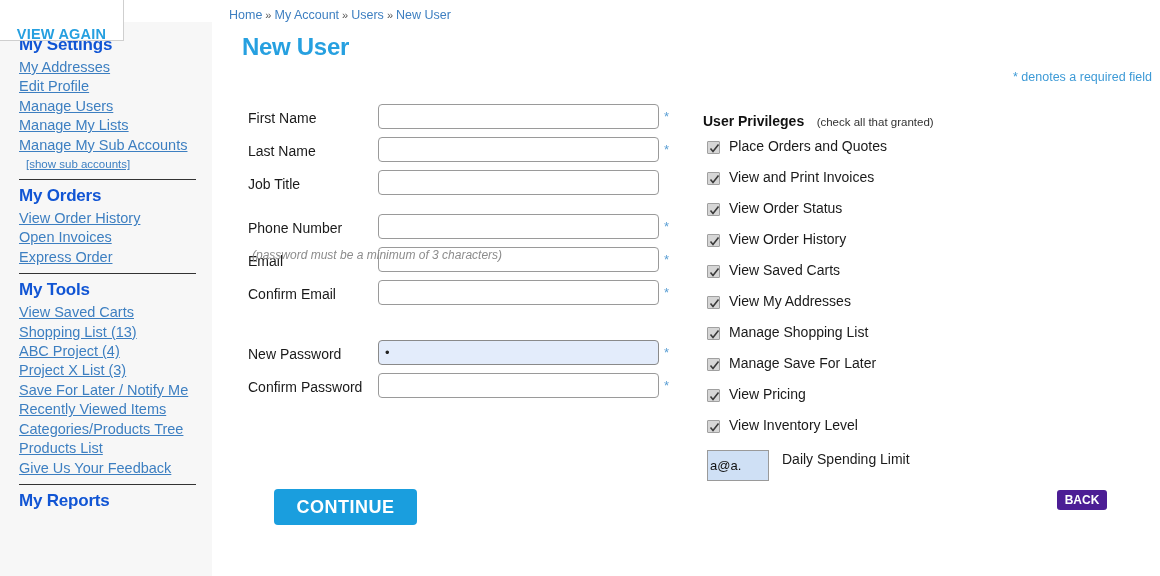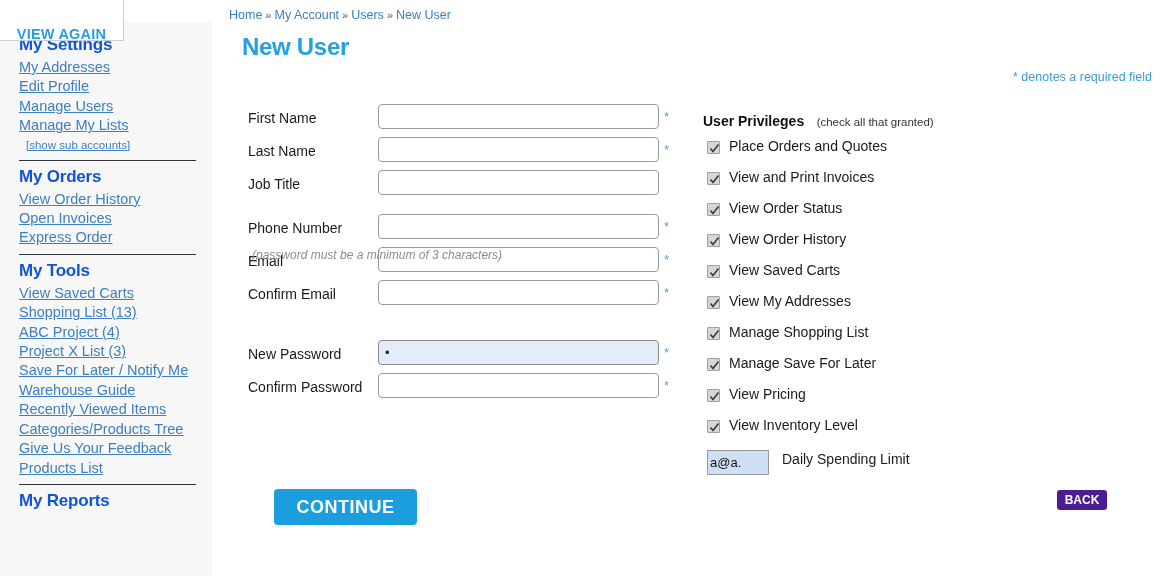--- a/index.html
+++ b/index.html
@@ -132,21 +132,21 @@
     border-radius: 1px;
   }
   .cbox svg { position: absolute; left: 1px; top: 1px; }
   .priv-label {
     position: absolute; left: 26px; top: 2px;
     font-size: 14px; color: #1a1a1a; white-space: nowrap;
   }
   #spend-row { position: relative; height: 30px; margin-top: 4px; }
   #spend-input {
     position: absolute; left: 4px; top: 0;
-    width: 62px; height: 25px;
+    width: 62px; height: 31px;
     background: #cfe0f5;
     border: 1px solid #9a9a9a;
     font-family: "Liberation Sans", sans-serif;
     font-size: 13px;
     color: #111;
     padding: 0 2px;
     outline: none;
   }
   #spend-label {
     position: absolute; left: 79px; top: 1px;
@@ -179,38 +179,38 @@
 <body>
 
 <div id="page">
 
   <div id="sidebar">
       <div class="side-heading" style="margin-bottom: 3px; margin-top: 13px;">My Settings</div>
       <a class="side-link" href="#">My Addresses</a>
       <a class="side-link" href="#">Edit Profile</a>
       <a class="side-link" href="#">Manage Users</a>
       <a class="side-link" href="#">Manage My Lists</a>
+      <a class="side-link" href="#">Manage My Sub Accounts</a>
       <a class="side-link small" href="#">[show sub accounts]</a>
       <div class="divider"></div>
       <div class="side-heading" style="margin-bottom: 3px;">My Orders</div>
       <a class="side-link" href="#">View Order History</a>
       <a class="side-link" href="#">Open Invoices</a>
       <a class="side-link" href="#">Express Order</a>
       <div class="divider"></div>
       <div class="side-heading" style="margin-bottom: 3px;">My Tools</div>
       <a class="side-link" href="#">View Saved Carts</a>
       <a class="side-link" href="#">Shopping List (13)</a>
       <a class="side-link" href="#">ABC Project (4)</a>
       <a class="side-link" href="#">Project X List (3)</a>
       <a class="side-link" href="#">Save For Later / Notify Me</a>
-      <a class="side-link" href="#">Warehouse Guide</a>
       <a class="side-link" href="#">Recently Viewed Items</a>
       <a class="side-link" href="#">Categories/Products Tree</a>
+      <a class="side-link" href="#">Products List</a>
       <a class="side-link" href="#">Give Us Your Feedback</a>
-      <a class="side-link" href="#">Products List</a>
       <div class="divider"></div>
       <div class="side-heading" style="margin-bottom: 3px;">My Reports</div>
     </div>
 
   <div id="view-again">
     <span>VIEW AGAIN</span>
   </div>
 
   <div id="main">
 

